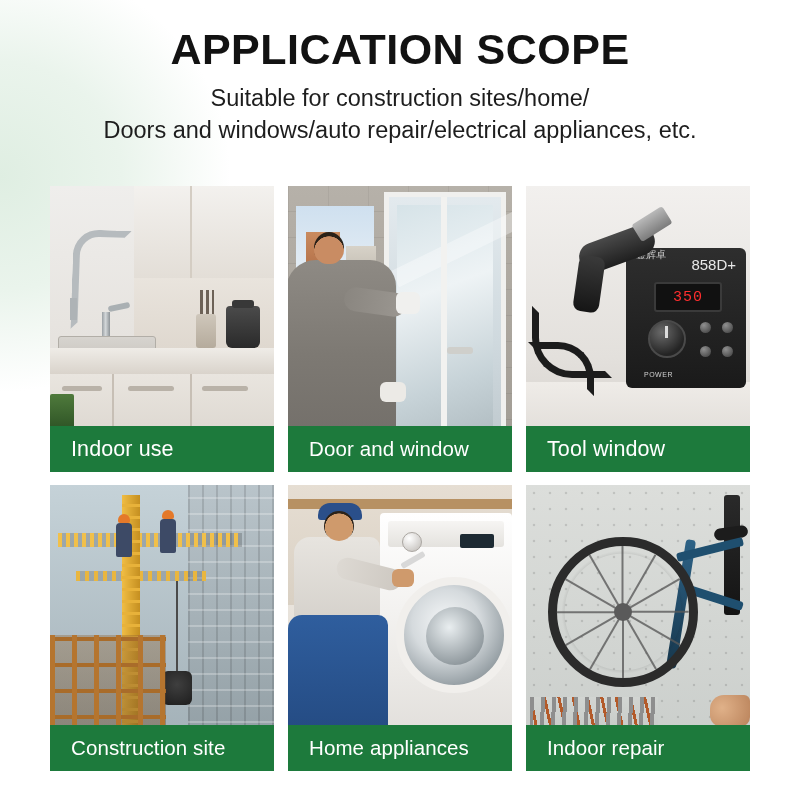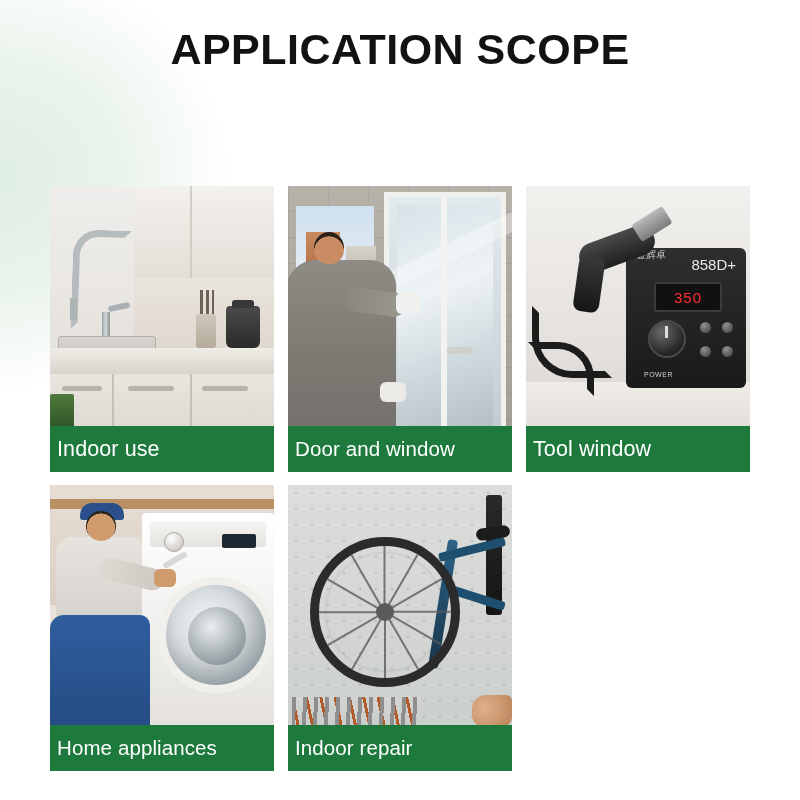--- a/index.html
+++ b/index.html
@@ -71,21 +71,21 @@
     position: absolute;
     left: 0;
     right: 0;
     bottom: 0;
     height: 46px;
     background: #1d7a3c;
     color: #ffffff;
     font-size: 21.5px;
     display: flex;
     align-items: center;
-    padding-left: 7px;
+    padding-left: 21px;
     box-sizing: border-box;
     letter-spacing: 0.1px;
     white-space: nowrap;
   }
   .caption.tight {
     font-size: 20.5px;
   }
 
   
   .kitchen { background: linear-gradient(180deg,#efeeec 0%, #e7e4e0 48%, #ded9d3 100%); }
@@ -238,21 +238,21 @@
   .tr-brand {
     position:absolute; left:10px; top:0; font-size:10px; color:#cfcfcf;
   }
   .tr-model {
     position:absolute; right:10px; top:8px; font-size:15px; color:#e8e8e8; font-weight:normal;
   }
   .tr-display {
     position:absolute; left:28px; top:34px; width:64px; height:26px;
     background:#111; border:2px solid #3a3a3a; border-radius:3px;
     display:flex; align-items:center; justify-content:center;
-    color:#ff2e2e; font-family:Liberation Sans, sans-serif; font-size:15px; letter-spacing:1px;
+    color:#ff2e2e; font-family:Liberation Mono, monospace; font-size:15px; letter-spacing:1px;
   }
   .tr-knob {
     position:absolute; left:22px; top:72px; width:34px; height:34px; border-radius:50%;
     background: radial-gradient(circle at 35% 30%, #6a6a6a, #242424 70%);
     border:2px solid #4a4a4a;
   }
   .tr-knob:after{ content:""; position:absolute; left:15px; top:4px; width:3px; height:12px; background:#ddd; }
   .tr-btn {
     position:absolute; width:11px; height:11px; border-radius:50%;
     background: radial-gradient(circle at 35% 30%, #909090, #3a3a3a);
@@ -455,20 +455,24 @@
     background: linear-gradient(180deg,#2a2a2a,#141414); border-radius:3px;
   }
 </style>
 </head>
 <body>
 
 <div class="page">
 
   <div class="heading">APPLICATION SCOPE</div>
 
+  <div class="subheading">
+    <span class="line">Suitable for construction sites/home/</span>
+    <span class="line">Doors and windows/auto repair/electrical appliances, etc.</span>
+  </div>
 
   <div class="grid">
 
     <div class="card">
       <div class="photo kitchen">
         <div class="k-upper-cab"></div>
         <div class="k-wall"></div>
         <div class="k-utensils"></div>
         <div class="k-jar"></div>
         <div class="k-kettle"></div>
@@ -528,20 +532,35 @@
         </div>
         <div class="tr-gun-body"></div>
         <div class="tr-nozzle"></div>
         <div class="tr-grip"></div>
         <div class="tr-cord"></div>
         <div class="tr-cord2"></div>
       </div>
       <div class="caption">Tool window</div>
     </div>
 
+    <div class="card">
+      <div class="photo construction">
+        <div class="cs-sky"></div>
+        <div class="cs-bldg"></div>
+        <div class="cs-crane-jib"></div>
+        <div class="cs-crane-jib2"></div>
+        <div class="cs-crane-mast"></div>
+        <div class="cs-cable"></div>
+        <div class="cs-hook"></div>
+        <div class="cs-scaffold"></div>
+        <div class="cs-worker" style="left:66px; top:38px;"></div>
+        <div class="cs-worker" style="left:110px; top:34px;"></div>
+      </div>
+      <div class="caption tight">Construction site</div>
+    </div>
 
     <div class="card">
       <div class="photo appliances">
         <div class="ap-wall"></div>
         <div class="ap-shelf"></div>
         <div class="ap-washer">
           <div class="ap-panel">
             <div class="ap-dial"></div>
             <div class="ap-screen"></div>
           </div>

